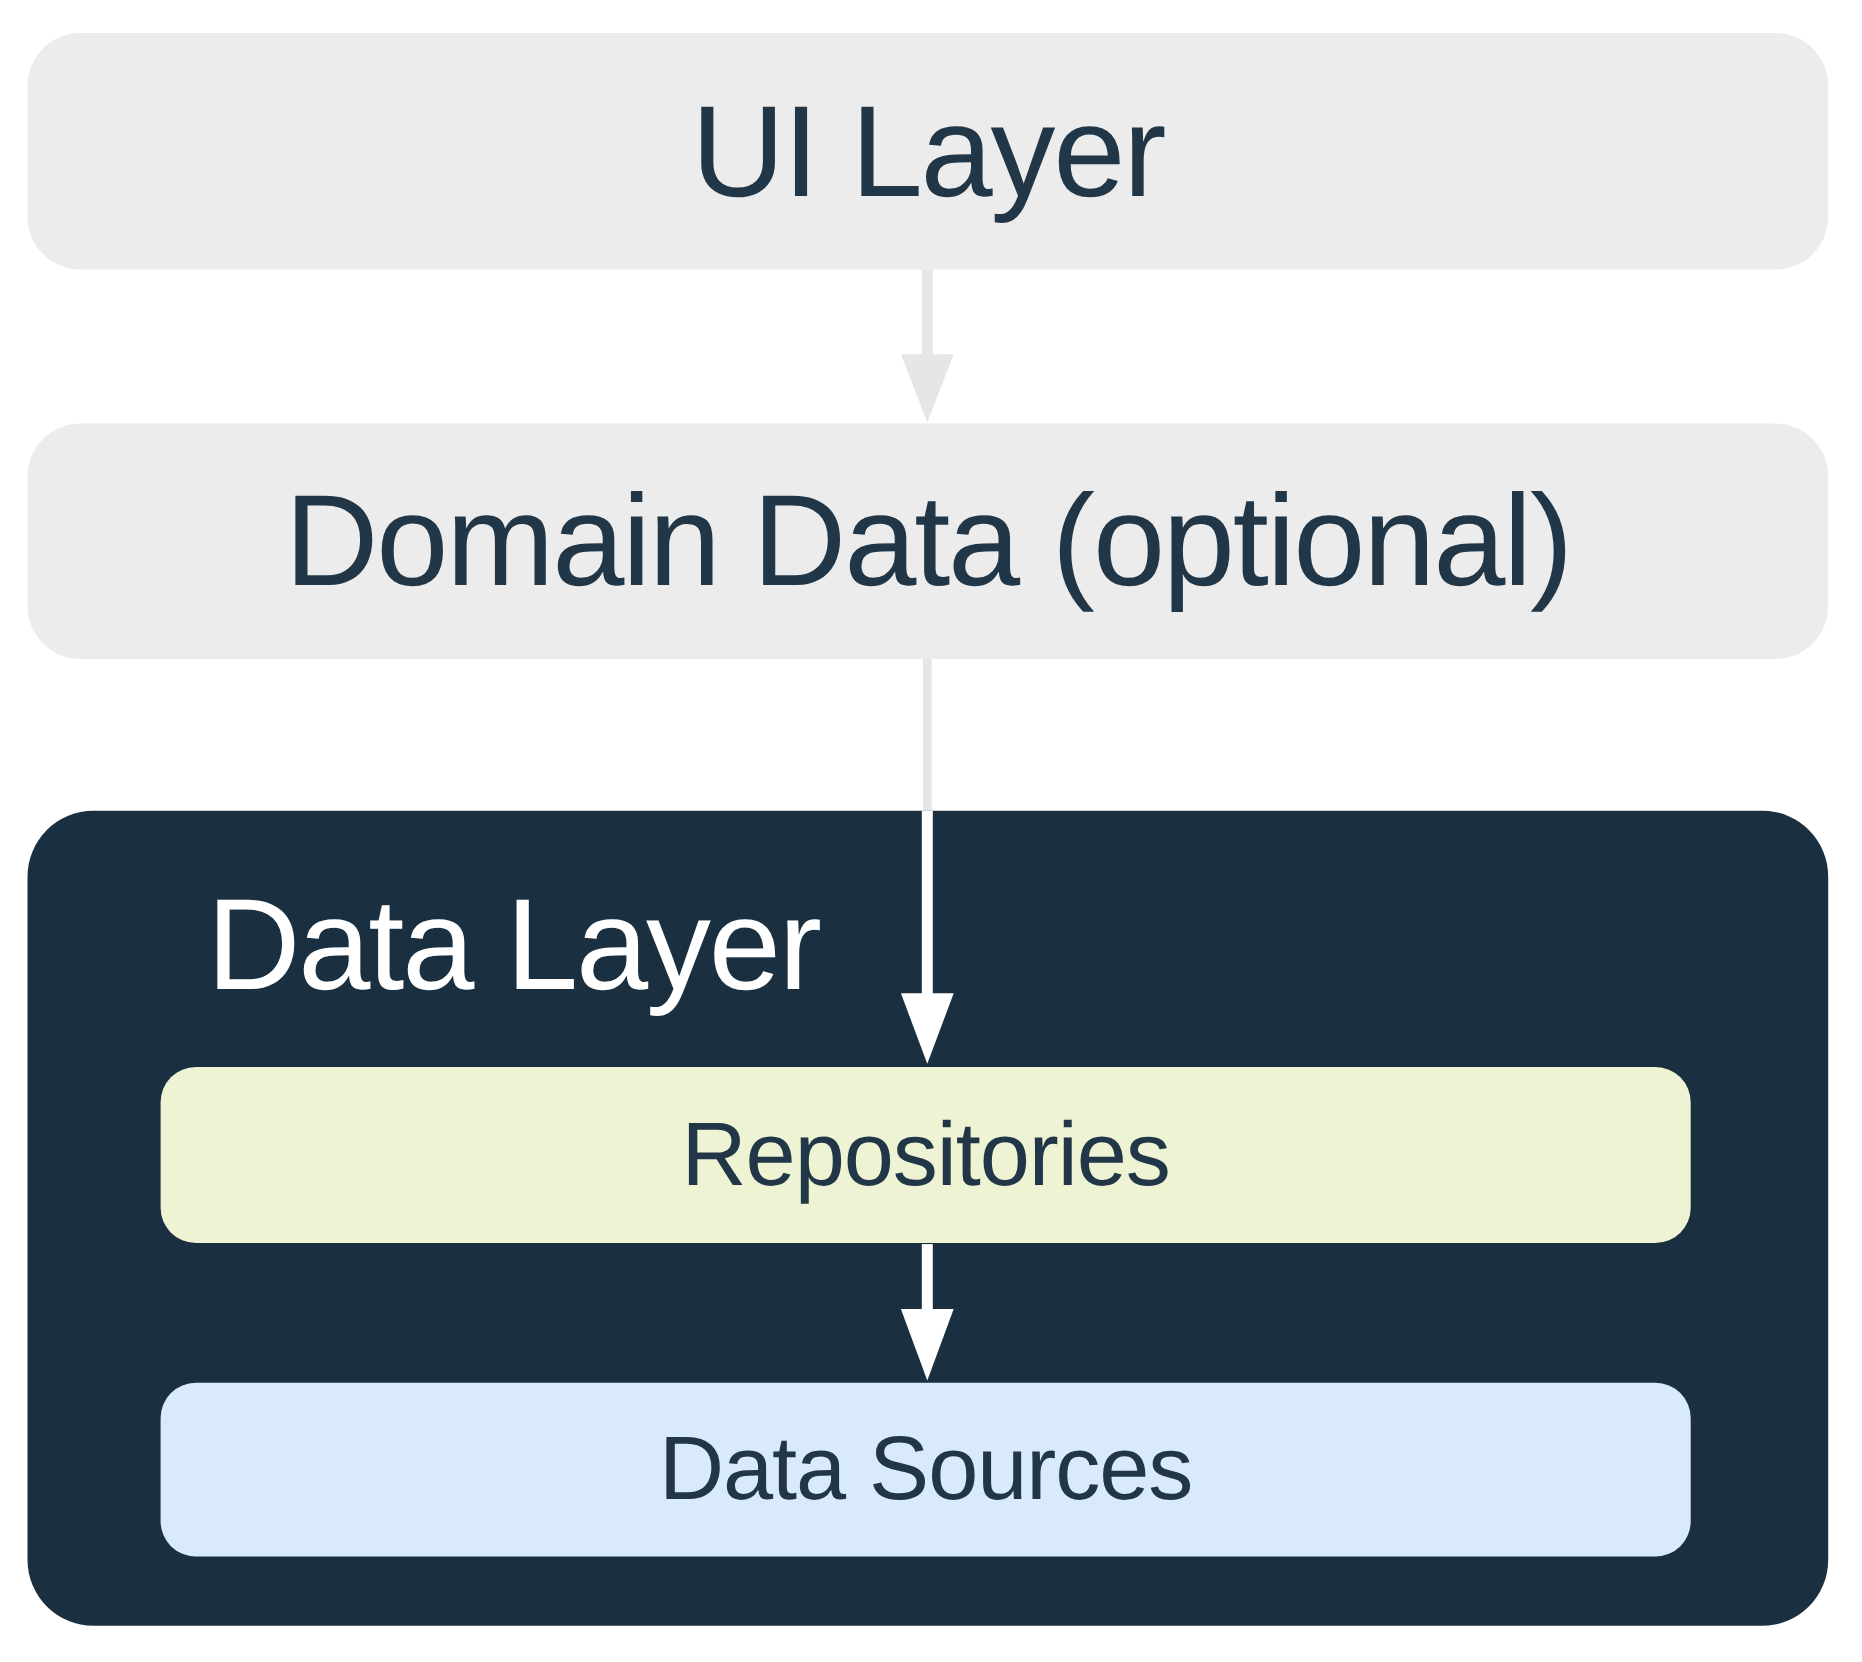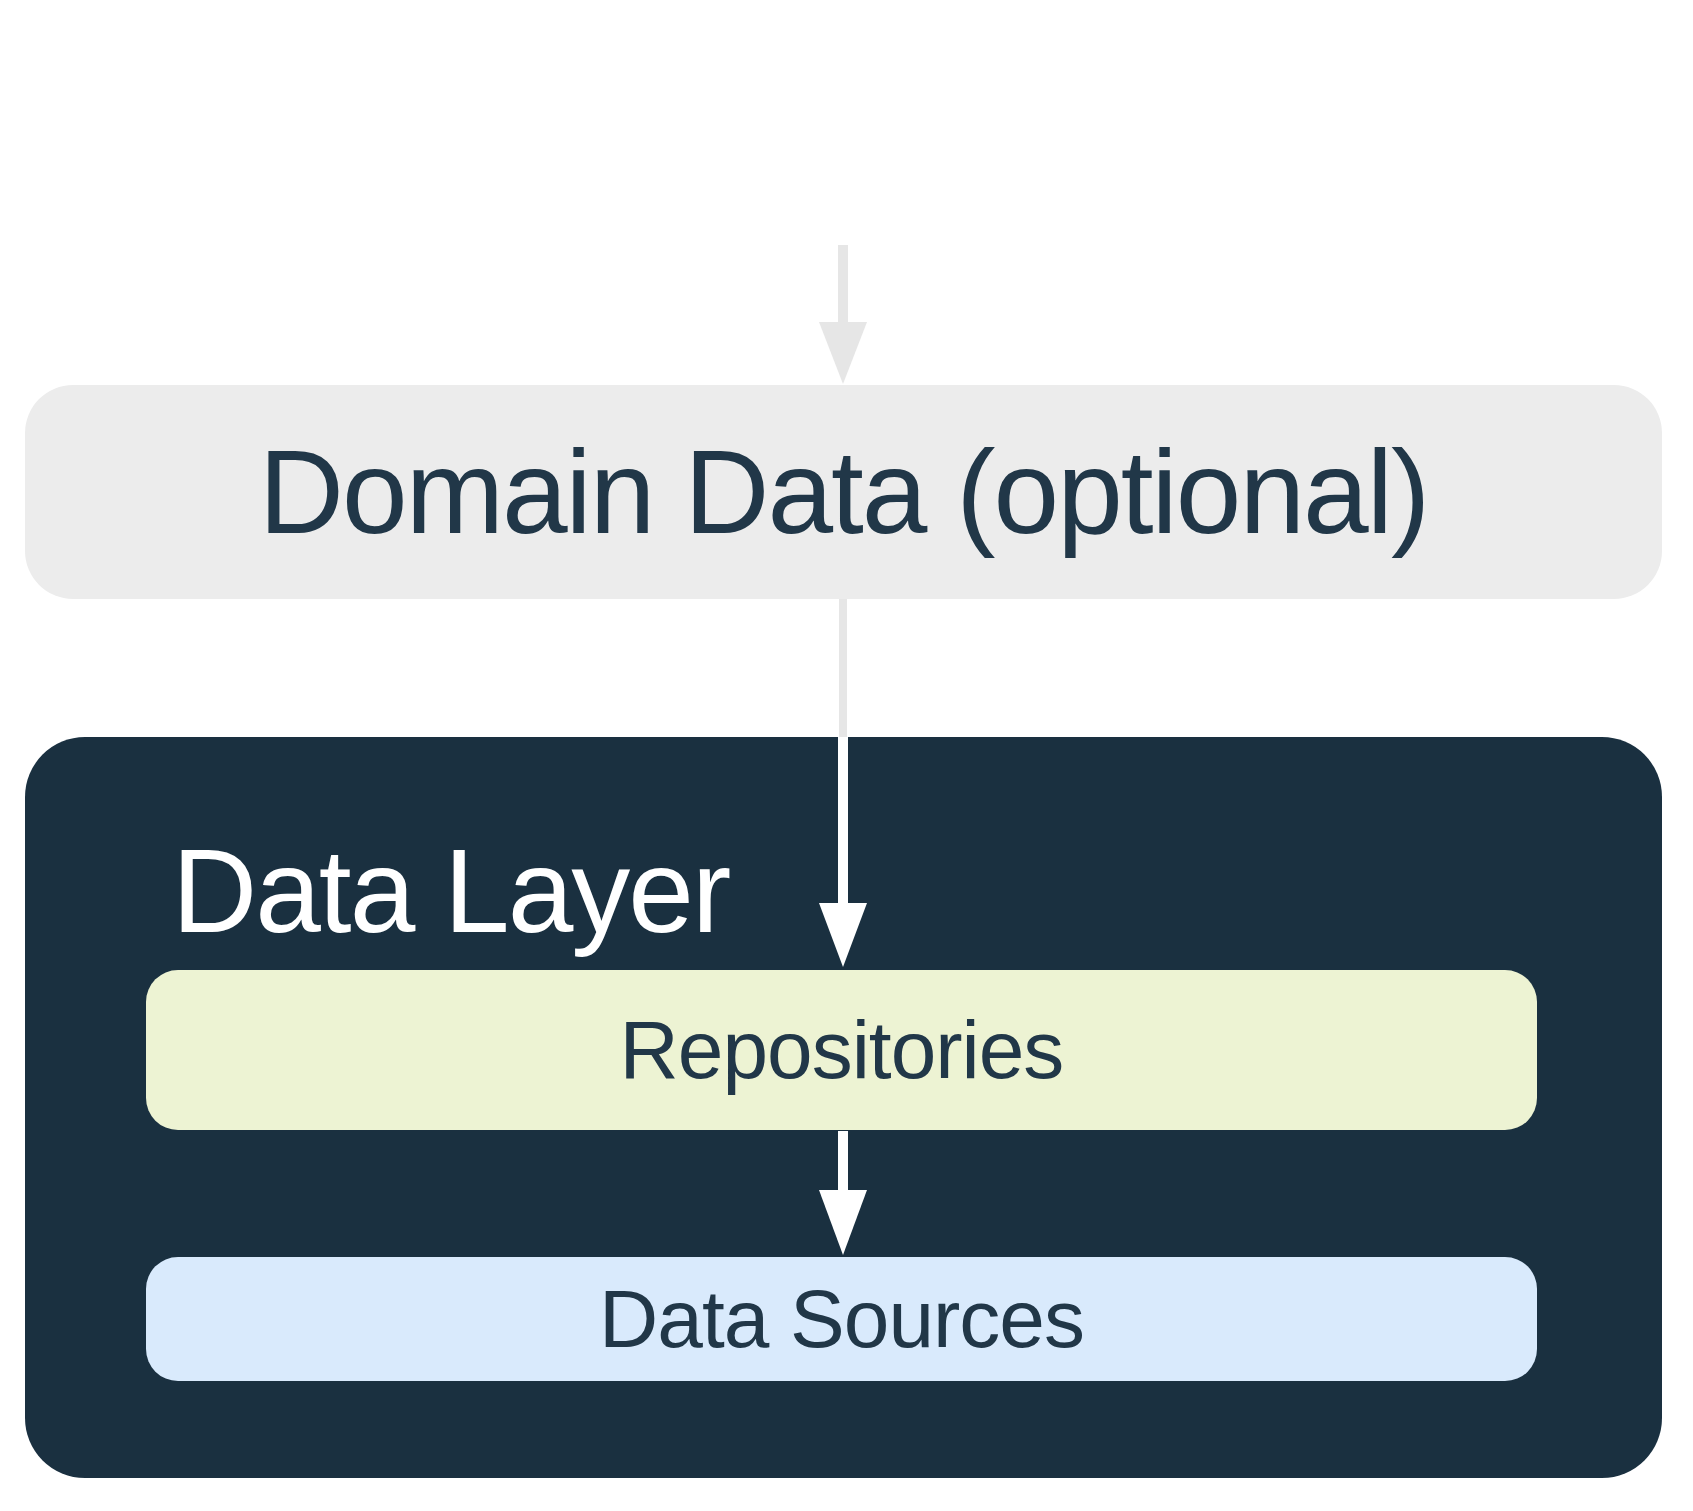--- a/index.html
+++ b/index.html
@@ -42,42 +42,41 @@
     position: absolute;
     left: 25px;
     top: 737px;
     width: 1637px;
     height: 741px;
     background: var(--data-layer-navy, #1a3040);
     border-radius: 60px;
   }
   .data-layer-title {
     position: absolute;
-    left: 172px;
+    left: 188px;
     top: 800px;
     font-size: 118px;
     letter-spacing: -2px;
     color: var(--text-white, #ffffff);
     white-space: nowrap;
     line-height: 1;
-    margin-top: 32px;
   }
 
   
   .inner-box {
     position: absolute;
     left: 146px;
     width: 1391px;
     border-radius: 32px;
     display: flex;
     align-items: center;
     justify-content: center;
   }
   .box-repositories { top: 970px;  height: 160px; background: var(--repositories-fill, #edf3d3); }
-  .box-data-sources { top: 1257px; height: 124px; background: var(--data-sources-fill, #d9eafc); justify-content: center; }
+  .box-data-sources { top: 1257px; height: 158px; background: var(--data-sources-fill, #d9eafc); justify-content: center; }
 
   .inner-title {
     font-size: 82px;
     letter-spacing: -1px;
     color: var(--text-navy, #213748);
     white-space: nowrap;
     line-height: 1;
   }
 
   
@@ -106,20 +105,23 @@
 
   
   .a3-line { top: 1131px; height: 60px; background: var(--text-white, #ffffff); }
   .a3-head { top: 1190px; border-top: 65px solid var(--text-white, #ffffff); }
 </style>
 </head>
 <body>
 
 <div class="canvas">
 
+  <div class="layer-box box-ui">
+    <span class="layer-title">UI Layer</span>
+  </div>
 
   <div class="arrow-line a1-line"></div>
   <div class="arrow-head a1-head"></div>
 
   <div class="layer-box box-domain">
     <span class="layer-title">Domain Data (optional)</span>
   </div>
 
   <div class="arrow-line a2-line-gray"></div>
 

